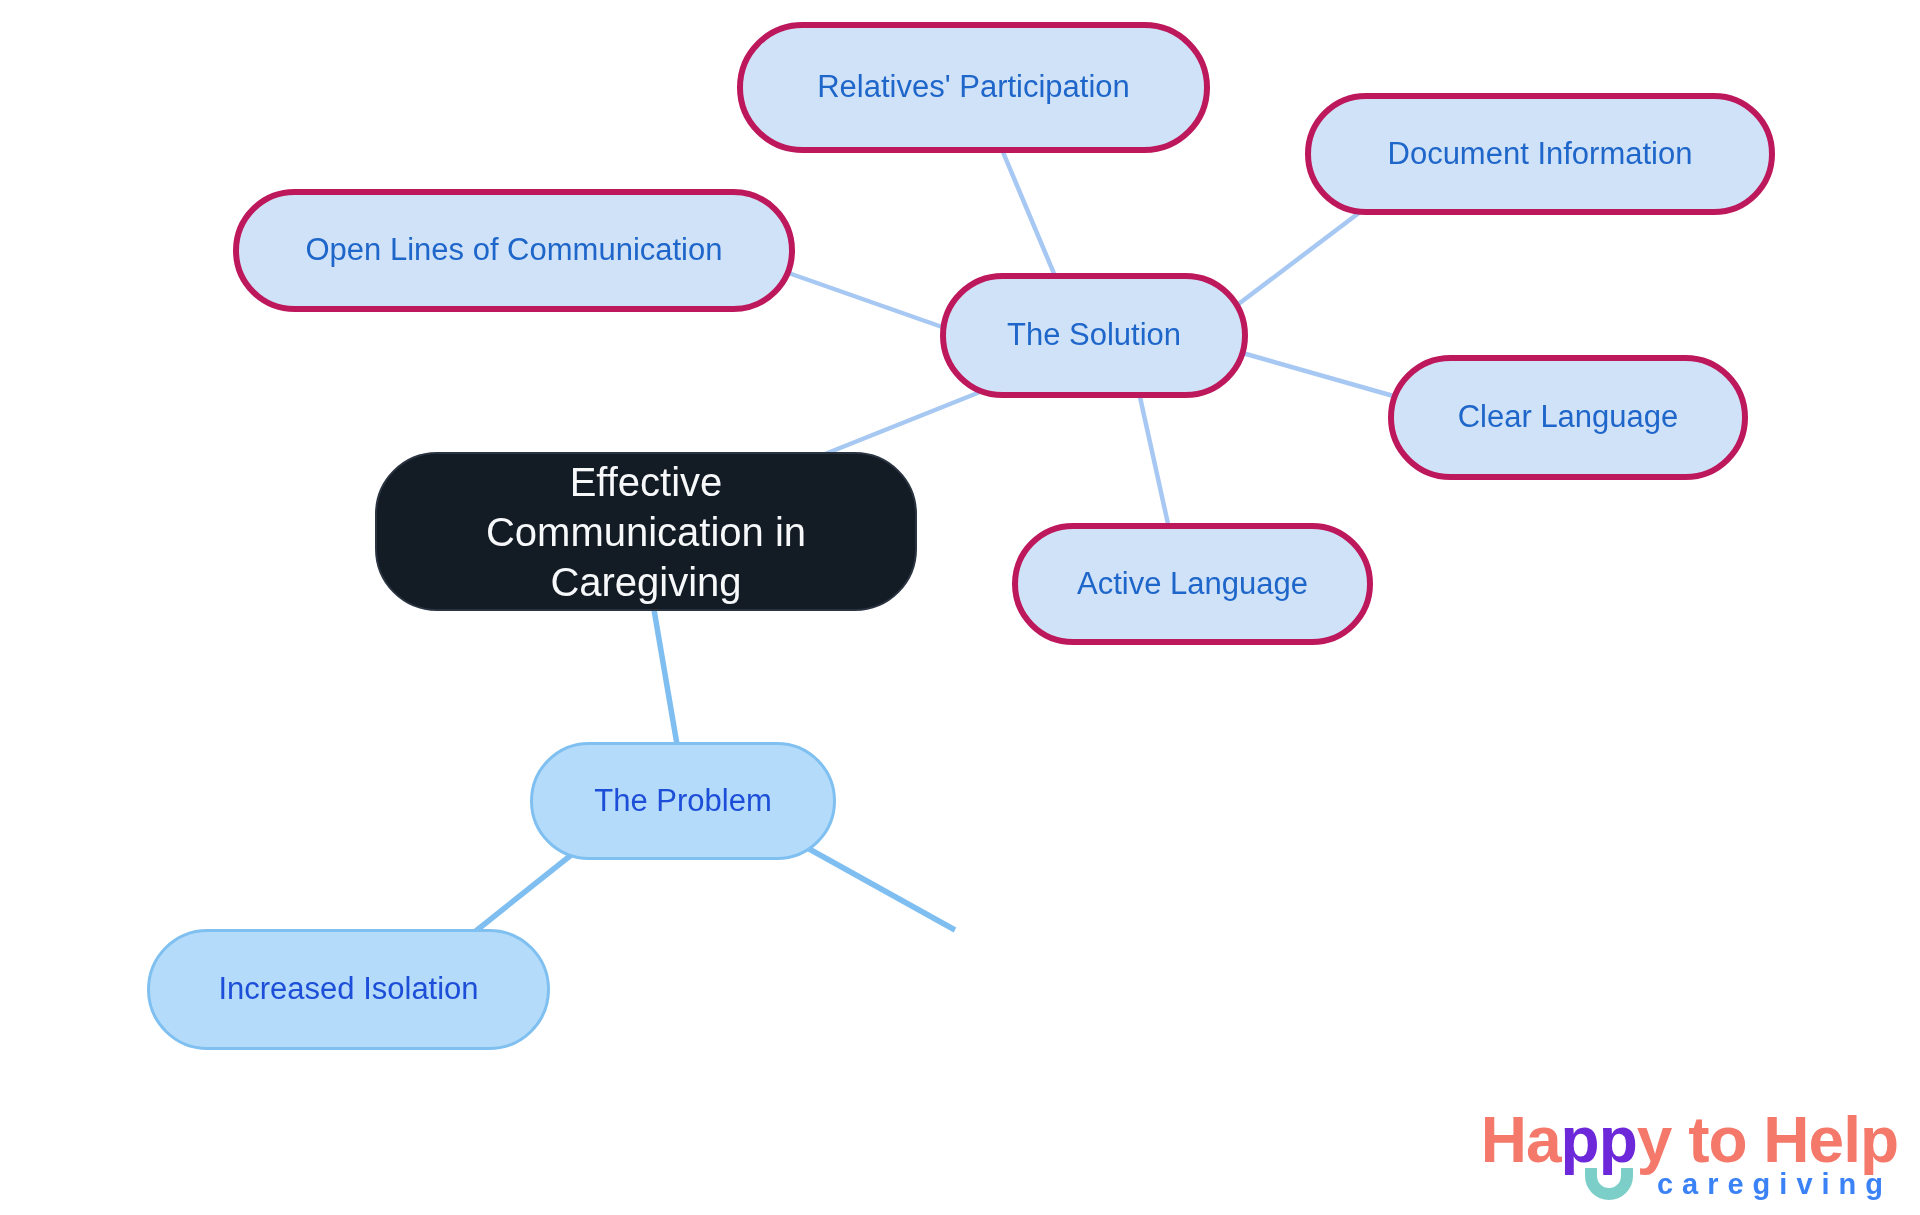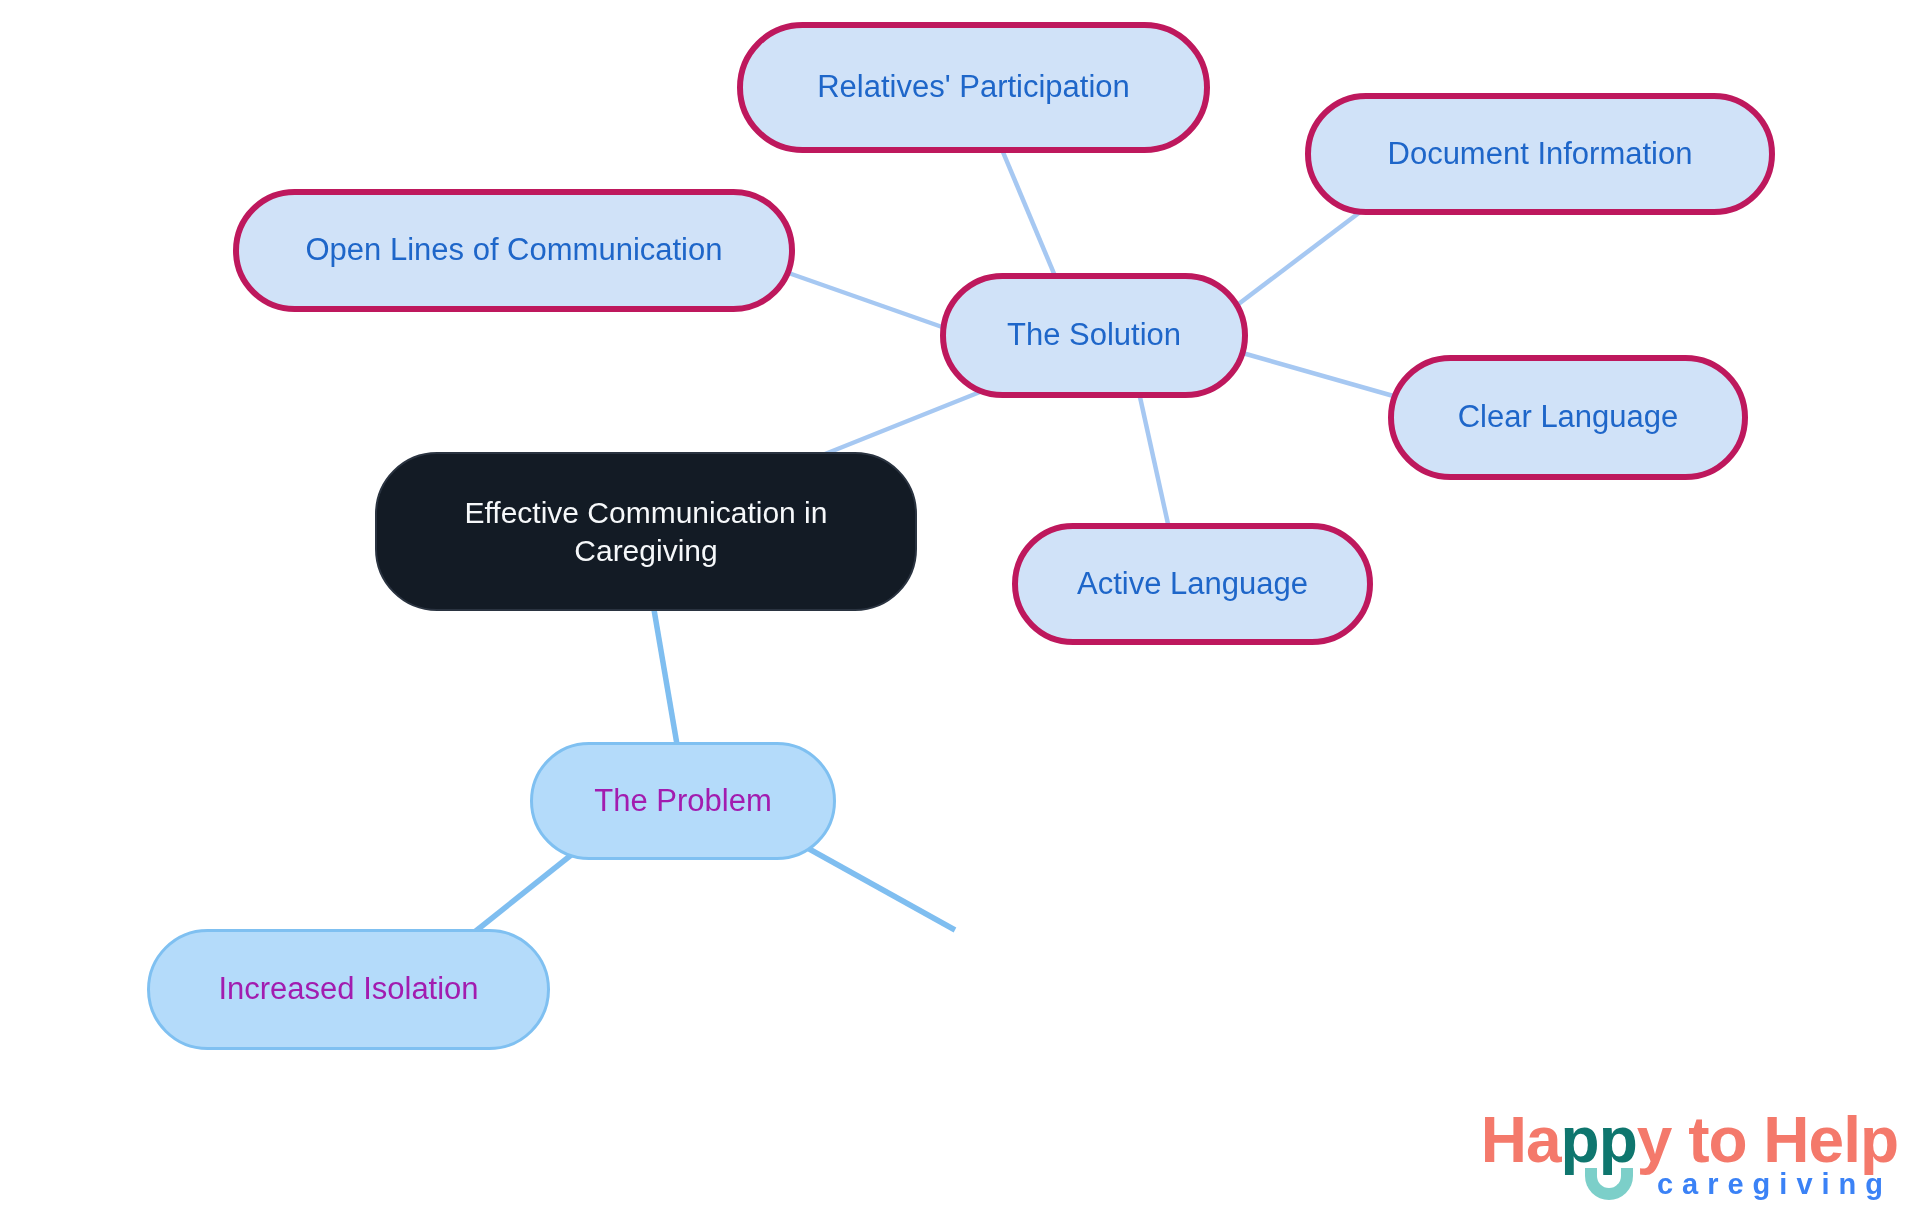--- a/index.html
+++ b/index.html
@@ -27,33 +27,33 @@
     text-align: center;
     box-sizing: border-box;
     line-height: 1.25;
   }
   .node-central {
     left: 375px; top: 452px; width: 542px; height: 159px;
     background: #131b25;
     border: 2px solid #2a3340;
     border-radius: 62px;
     color: #f6f8fa;
-    font-size: 30px;
+    font-size: 40px;
     padding: 0 60px;
   }
   .node-sol {
     background: #d0e2f8;
     border: 6px solid #be185d;
     color: #1e66c9;
     font-size: 31px;
   }
   .node-prob {
     background: #b4dbfa;
     border: 3px solid #7fc0f1;
-    color: #a21caf;
+    color: #1d4ed8;
     font-size: 31px;
     justify-content: center;
   }
   .n-solution   { left: 940px;  top: 273px; width: 308px; height: 125px; border-radius: 63px; }
   .n-relatives  { left: 737px;  top: 22px;  width: 473px; height: 131px; border-radius: 66px; }
   .n-document   { left: 1305px; top: 93px;  width: 470px; height: 122px; border-radius: 61px; }
   .n-openlines  { left: 233px;  top: 189px; width: 562px; height: 123px; border-radius: 62px; }
   .n-clear      { left: 1388px; top: 355px; width: 360px; height: 125px; border-radius: 63px; }
   .n-active     { left: 1012px; top: 523px; width: 361px; height: 122px; border-radius: 61px; }
   .n-problem    { left: 530px;  top: 742px; width: 306px; height: 118px; border-radius: 59px; }
@@ -68,21 +68,21 @@
     text-align: right;
   }
   .logo-main {
     font-size: 64px;
     font-weight: bold;
     color: #f4796b;
     line-height: 1;
     white-space: nowrap;
     letter-spacing: -1px;
   }
-  .logo-main .teal { color: #0f766e; }
+  .logo-main .teal { color: #6d28d9; }
   .logo-smile {
     position: absolute;
     left: 104px;
     top: 60px;
     width: 48px;
     height: 32px;
     border: 12px solid #7ccfc9;
     border-top: none;
     border-radius: 0 0 30px 30px;
     box-sizing: border-box;

